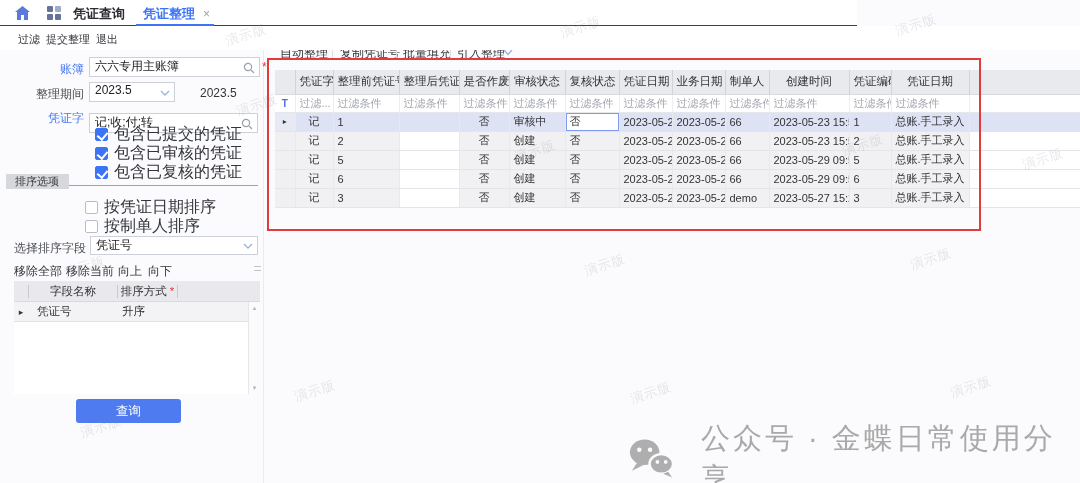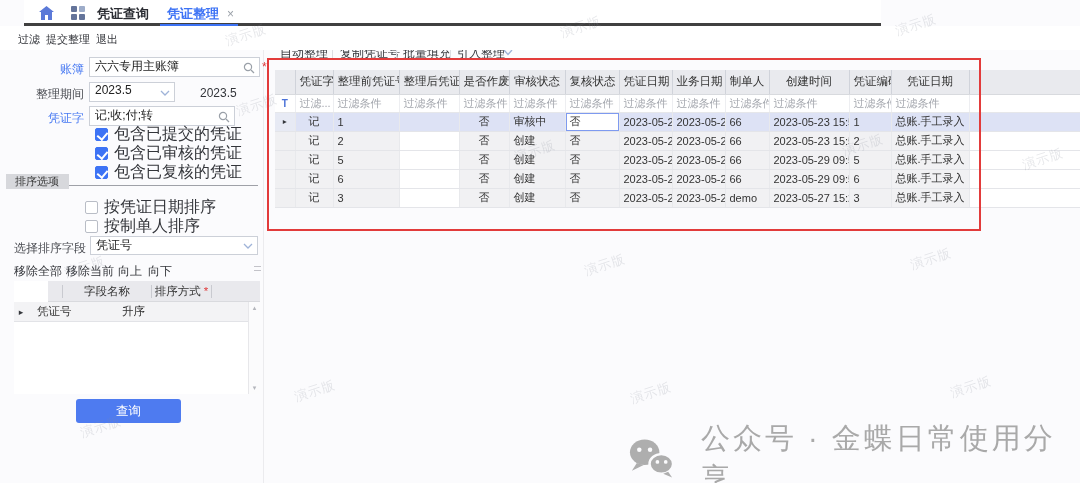--- a/index.html
+++ b/index.html
@@ -1,20 +1,20 @@
 <!DOCTYPE html>
 <html><head>
 <meta charset="utf-8">
 <style>
   * { margin:0; padding:0; box-sizing:border-box; }
   html,body { width:1080px; height:483px; }
   body { position:relative; font-family:"Liberation Sans",sans-serif; background:#fbfbfd; overflow:hidden; color:#333; }
 
   
-  .tabbar { position:absolute; left:0; top:0; width:857px; height:26px; background:#fff; border-bottom:3px solid #404040; z-index:3;margin-left:24px; }
+  .tabbar { position:absolute; left:0; top:0; width:857px; height:26px; background:#fff; border-bottom:1px solid #404040; z-index:3; }
   .home-ic { position:absolute; left:15px; top:6px; }
   .grid-ic { position:absolute; left:47px; top:6px; display:grid; grid-template-columns:6px 6px; grid-gap:2px; }
   .grid-ic i { width:6px; height:6px; background:#64749a; border-radius:1px; }
   .grid-ic i.lt { background:#9dacc9; }
   .tab1 { position:absolute; left:73px; top:5px; font-size:13px; font-weight:bold; color:#2b2d33; }
   .tab2 { position:absolute; left:143px; top:5px; font-size:13px; font-weight:bold; color:#3d73f5; }
   .tab2 .x { color:#9aa0a8; font-weight:400; margin-left:8px; font-size:12px; }
   .tab2-line { position:absolute; left:136px; top:24px; width:78px; height:2px; background:#3d73f5; }
 
   
@@ -31,21 +31,21 @@
   .cb { position:absolute; display:flex; align-items:center; font-size:16px; color:#33353a; }
   .cb .box { width:13px; height:13px; border:1px solid #b9bdc6; background:#fff; border-radius:2px; margin-right:6px; position:relative; }
   .cb.on .box { background:#3d73f5; border-color:#3d73f5; }
   .cb.on .box:after { content:""; position:absolute; left:3px; top:1px; width:5px; height:8px; border:solid #fff; border-width:0 2px 2px 0; transform:rotate(40deg); }
   .sect { position:absolute; left:6px; top:171px; width:252px; border-bottom:1px solid #9fa1a8; height:15px; }
   .sect .tab { display:inline-block; background:#d7d8dc; height:15px; line-height:15px; padding:0 10px 0 9px; font-size:11px; color:#333;font-family:Liberation Serif, serif; }
   .actions span { position:absolute; top:263px; font-size:12px; color:#33353a; cursor:pointer; }
   .handle { position:absolute; left:254px; top:266px; width:7px; height:5px; border-top:1px solid #c3c3c9; border-bottom:1px solid #c3c3c9; }
 
   .sg { position:absolute; left:14px; top:281px; width:246px; height:113px; background:#fff; }
-  .sg-h { display:flex; height:21px; background:#e9e9ed; border-bottom:1px solid #d9dade; align-items:center; font-size:11.5px; color:#333;margin-left:34px; }
+  .sg-h { display:flex; height:21px; background:#e9e9ed; border-bottom:1px solid #d9dade; align-items:center; font-size:11.5px; color:#333; }
   .sg-h .c1 { width:14px; }
   .sg-h .c2 { width:89px; text-align:center; border-left:1px solid #c9cad0; height:13px; line-height:13px; }
   .sg-h .c3 { width:60px; text-align:center; border-left:1px solid #c9cad0; height:13px; line-height:13px; }
   .sg-h .c4 { flex:1; border-left:1px solid #c9cad0; height:13px; }
   .sg-r { display:flex; height:20px; background:#f3f3f5; border-bottom:1px solid #e2e3e7; align-items:center; font-size:11.5px; color:#333; }
   .sg-r .c1 { width:14px; text-align:center; font-size:9px; color:#35373c; }
   .sg-r .c2 { width:89px; padding-left:9px; }
   .sg-r .c3 { width:60px; padding-left:5px; }
   .sg-sb { position:absolute; right:0; top:21px; bottom:0; width:12px; background:#fbfbfc; border-left:1px solid #e7e7ea; font-size:7px; color:#b4b6bc; text-align:center; }
   .sg-sb .up { position:absolute; top:2px; left:0; right:0; }
@@ -128,21 +128,21 @@
 <span class="lbl" style="left:0;top:86px">整理期间</span>
 <div class="inpt" style="left:89px;top:82px;width:86px">
   <span class="val">2023.5</span>
   <svg width="10" height="12" viewBox="0 0 10 12">
       <polyline points="1,4 5,8 9,4" fill="none" stroke="#9fb3d8" stroke-width="1.3"></polyline>
     </svg>
 </div>
 <span style="position:absolute;left:200px;top:86px;font-size:12px;color:#33353a">2023.5</span>
 
 <span class="lbl blue" style="left:0;top:110px">凭证字</span>
-<div class="inpt" style="left:89px;top:106px;width:146px">
+<div class="inpt" style="left:89px;top:113px;width:169px">
   <span class="val">记;收;付;转</span>
   <svg width="12" height="12" viewBox="0 0 12 12">
       <circle cx="5" cy="5" r="3.6" fill="none" stroke="#9aa0a8" stroke-width="1.2"></circle>
       <line x1="8" y1="8" x2="11" y2="11" stroke="#9aa0a8" stroke-width="1.2"></line>
     </svg>
 </div>
 
 <label class="cb on" style="left:95px;top:124px">
     <span class="box"></span>
     <span>包含已提交的凭证</span>

